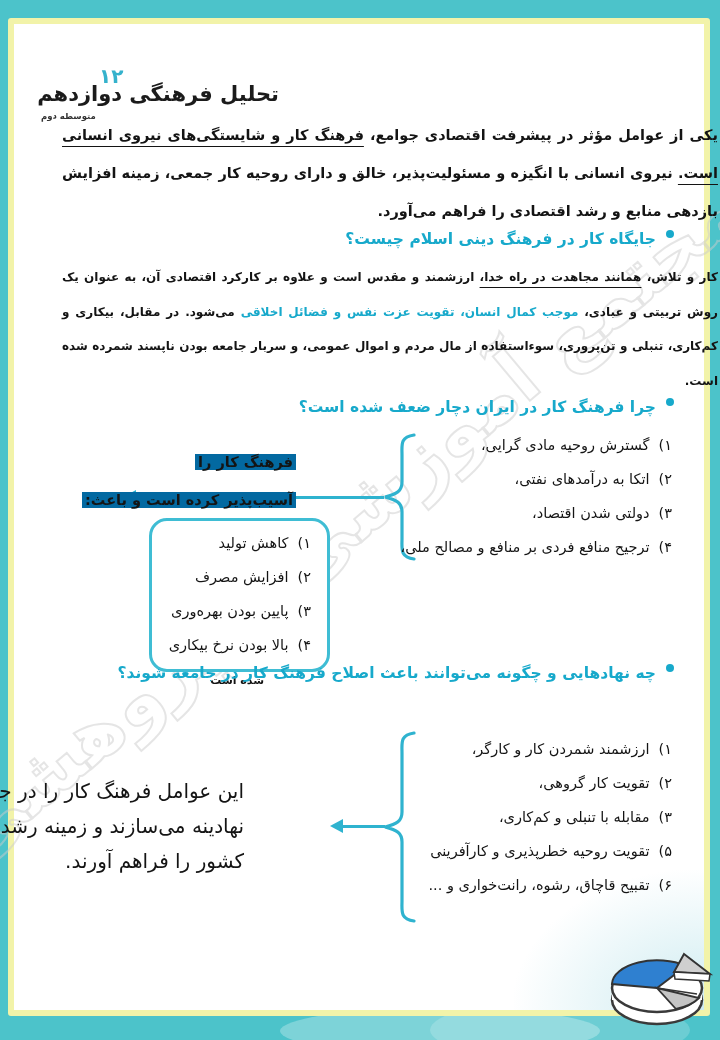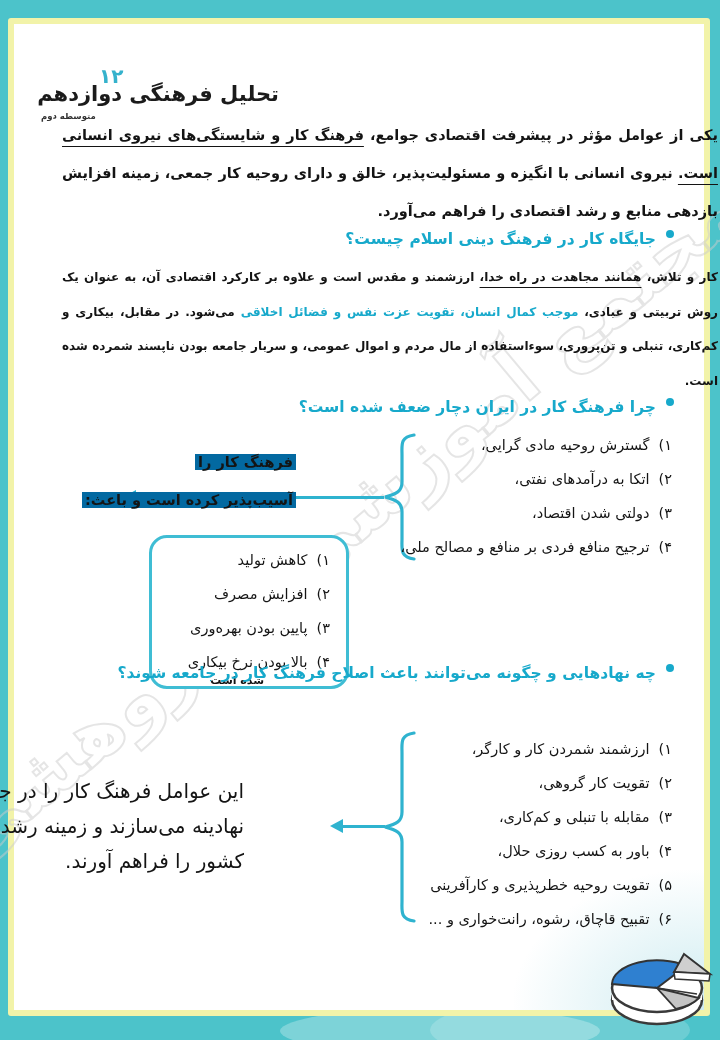--- a/index.html
+++ b/index.html
@@ -54,23 +54,23 @@
   .a2line{left:120px;top:472px;width:250px;}
   .a3line{left:326px;top:801px;width:45px;}
   .arrow-head{position:absolute;width:0;height:0;border-top:7px solid transparent;
     border-bottom:7px solid transparent;border-right:13px solid #2fb3cf;z-index:1;}
   .a2head{left:109px;top:466px;}
   .a3head{left:316px;top:795px;}
   
   .result2{position:absolute;right:408px;top:419px;text-align:right;font-weight:bold;
     font-size:14.5px;color:#141414;line-height:38px;white-space:nowrap;z-index:2;}
   .result2 .masked{background:#0369a1;padding:0 3px;}
-  .effects-box{position:absolute;left:135px;top:494px;width:200px;height:154px;
+  .effects-box{position:absolute;left:135px;top:494px;width:181px;height:154px;
     border:3px solid #3fbdd4;border-radius:18px;box-sizing:border-box;
-    padding:5px 16px 0 0;text-align:right;z-index:2;background:#fff;margin-top:17px;}
+    padding:5px 16px 0 0;text-align:right;z-index:2;background:#fff;}
   .effects-box .vitem{height:34px;line-height:34px;}
   .tail2{position:absolute;right:440px;top:650px;font-size:11px;font-weight:bold;color:#141414;z-index:2;}
   
   .result3{position:absolute;right:460px;top:750px;width:188px;text-align:justify;
     font-weight:normal;font-size:20px;color:#141414;line-height:35px;z-index:2;}
   .result3 .rline{display:block;white-space:nowrap;text-align:right;}
   
   .pie{position:absolute;left:598px;top:950px;z-index:6;}
 </style>
 </head>
@@ -137,21 +137,20 @@
 
     <div class="q-head q3h">
       <span class="bullet"></span>
       <span>چه نهادهایی و چگونه می‌توانند باعث اصلاح فرهنگ کار در جامعه شوند؟</span>
     </div>
 
     <div class="vlist actions">
       <div class="vitem"><span class="num">۱)</span><span>ارزشمند شمردن کار و کارگر،</span></div>
       <div class="vitem"><span class="num">۲)</span><span>تقویت کار گروهی،</span></div>
       <div class="vitem"><span class="num">۳)</span><span>مقابله با تنبلی و کم‌کاری،</span></div>
-      <div class="vitem"><span class="num">۴)</span><span>باور به کسب روزی حلال،</span></div>
       <div class="vitem"><span class="num">۵)</span><span>تقویت روحیه خطرپذیری و کارآفرینی</span></div>
       <div class="vitem"><span class="num">۶)</span><span>تقبیح قاچاق، رشوه، رانت‌خواری و ...</span></div>
     </div>
 
     <svg class="brace brace3" width="44" height="194" viewBox="0 0 44 194">
       <path d="M42 3 C28 5 30 13 30 23 L30 82 C30 91 25 94 13 97 C25 100 30 103 30 112 L30 171 C30 181 28 189 42 191" fill="none" stroke="#2fb3cf" stroke-width="3.2" stroke-linecap="round"></path>
     </svg>
 
     <div class="arrow-line a3line"></div>
     <div class="arrow-head a3head"></div>

